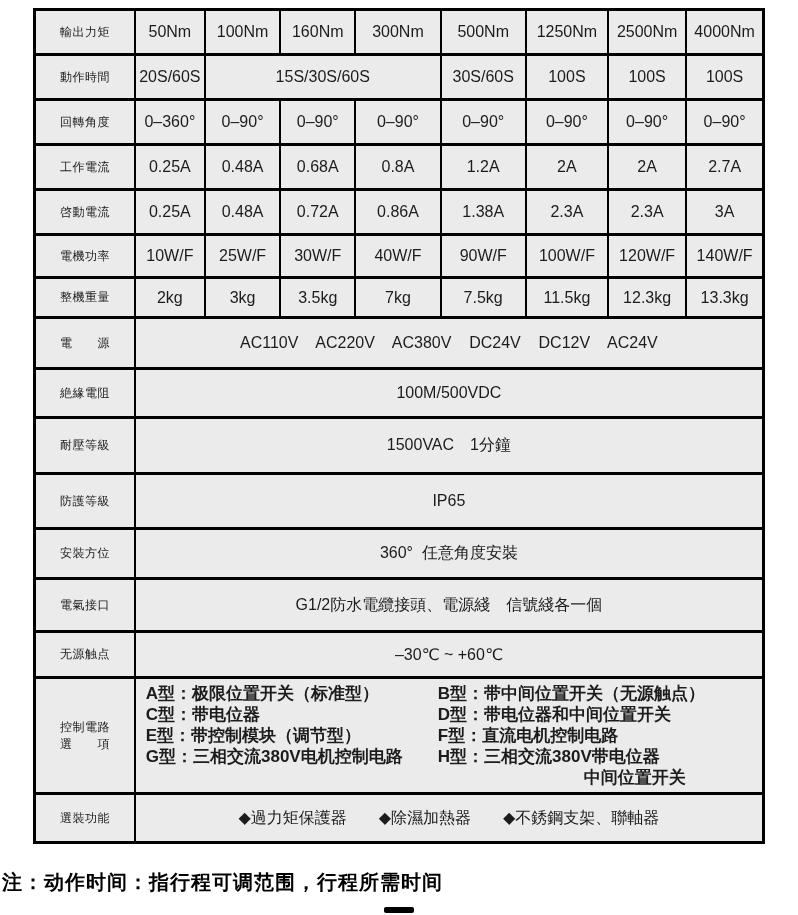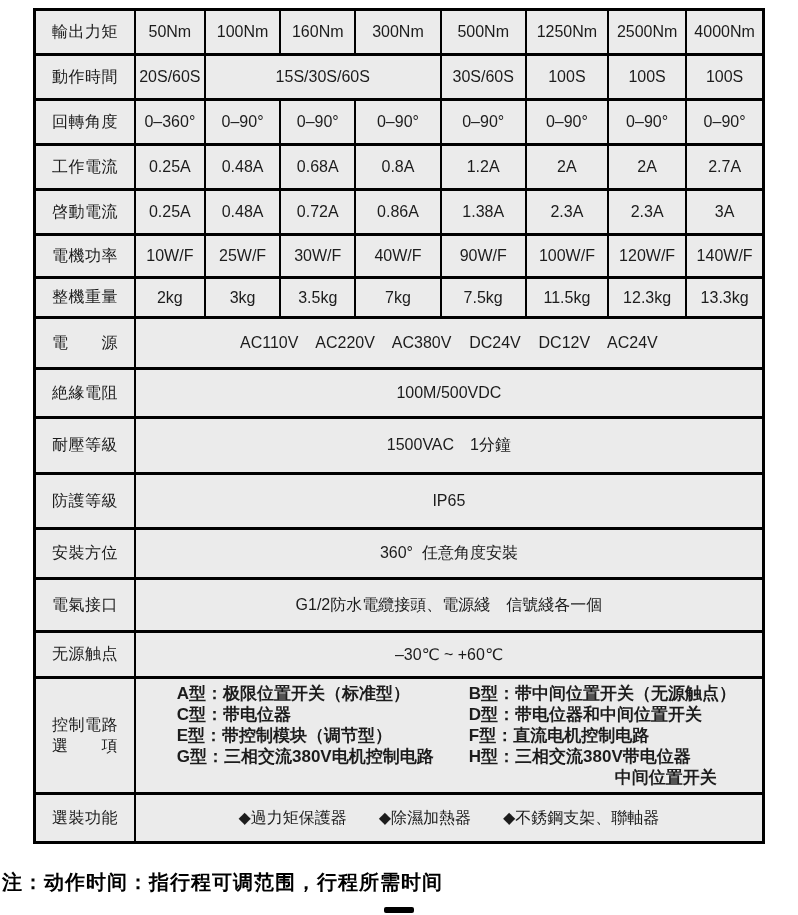--- a/index.html
+++ b/index.html
@@ -25,26 +25,26 @@
     background: #ebebeb;
     text-align: center;
     vertical-align: middle;
     font-size: 16px;
     color: #1c1c1c;
     white-space: pre-wrap;
     padding: 0 2px;
     overflow: hidden;
   }
   #spec-table td.label {
-    font-size: 16px;
+    font-size: 12px;
     letter-spacing: 0.5px;
   }
   #spec-table td.options {
     text-align: left;
-    padding: 4px 0 4px 41px;
+    padding: 4px 0 4px 10px;
     font-weight: bold;
     font-size: 17px;
     line-height: 21px;
   }
   .opt-line { display: flex; }
   .opt-left  { flex: 0 0 292px; white-space: pre; }
   .opt-right { flex: 1 1 auto;  white-space: pre; }
   .opt-line.cont .opt-right { padding-left: 146px; }
   #notes {
     position: absolute;

